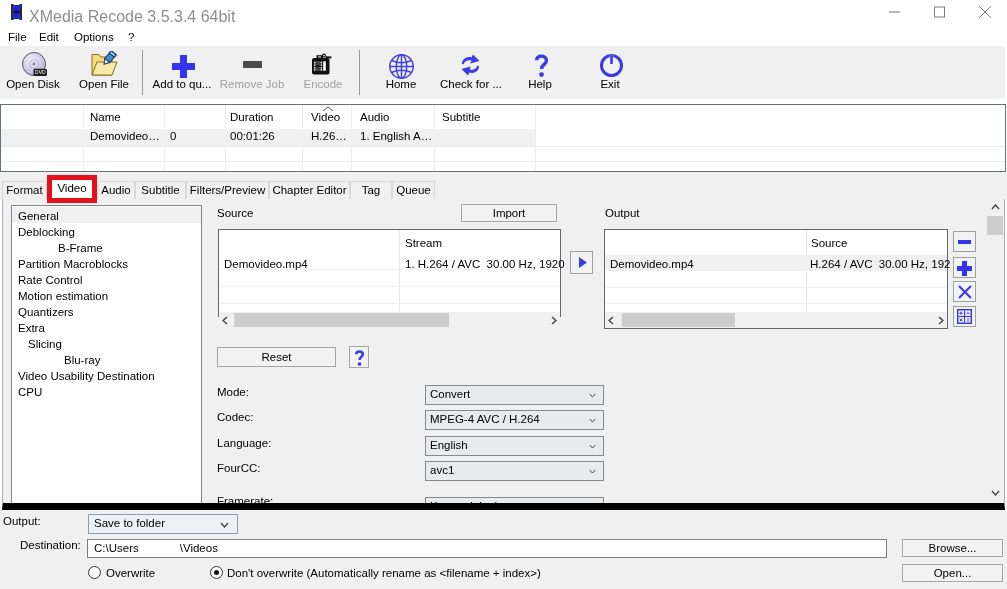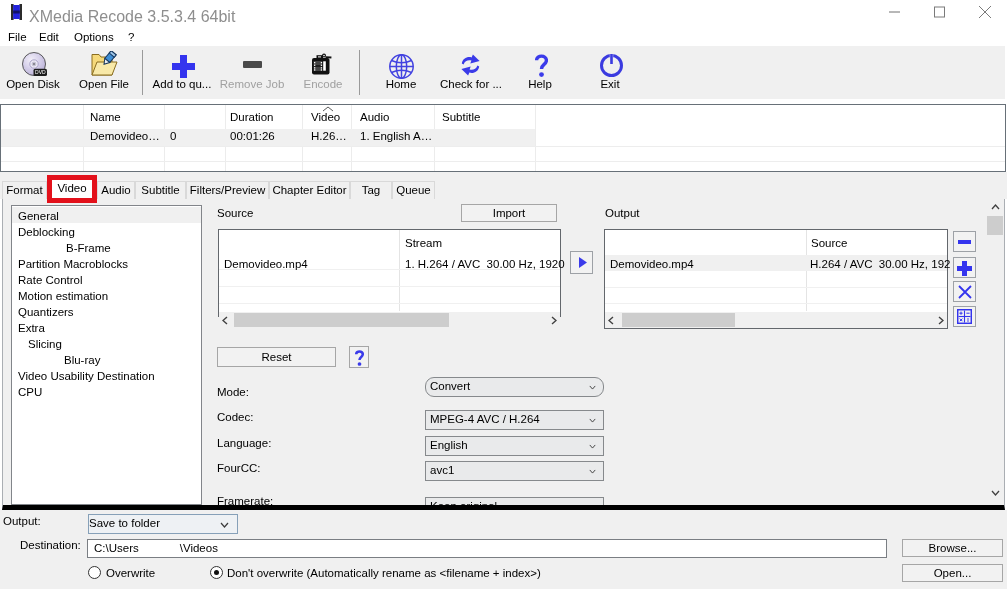--- a/index.html
+++ b/index.html
@@ -175,27 +175,27 @@
     <div class="tab" style="left:2px;width:45px;">Format</div>
     <div class="tab sel" style="left:47px;width:50px;">Video</div>
     <div class="tab" style="left:97px;width:38px;">Audio</div>
     <div class="tab" style="left:135px;width:51px;">Subtitle</div>
     <div class="tab" style="left:186px;width:83px;">Filters/Preview</div>
     <div class="tab" style="left:269px;width:81px;">Chapter Editor</div>
     <div class="tab" style="left:350px;width:42px;">Tag</div>
     <div class="tab" style="left:392px;width:43px;">Queue</div>
   </div>
 
-  <div class="abs" id="panel" style="left:2px;top:199px;width:1003px;height:311px;background:#f0f0f0;border:1px solid #aaaeb3;border-top:none;border-bottom:5px solid #000000;overflow:hidden;">
+  <div class="abs" id="panel" style="left:2px;top:199px;width:1003px;height:311px;background:#f0f0f0;border:1px solid #aaaeb3;border-top:none;border-bottom:7px solid #000000;overflow:hidden;">
 
     <div class="abs" style="left:8px;top:6px;width:191px;height:300px;background:#fff;border:1px solid #82858a;">
       <div class="abs" style="left:0;top:1px;width:189px;height:16px;background:#f0f0f0;"></div>
       <div class="lbl" style="left:6px;top:4px;">General</div>
       <div class="lbl" style="left:6px;top:20px;">Deblocking</div>
-      <div class="lbl" style="left:14px;top:36px;padding-left:40px;">B-Frame</div>
+      <div class="lbl" style="left:6px;top:36px;padding-left:40px;">B-Frame</div>
       <div class="lbl" style="left:6px;top:52px;">Partition Macroblocks</div>
       <div class="lbl" style="left:6px;top:68px;">Rate Control</div>
       <div class="lbl" style="left:6px;top:84px;">Motion estimation</div>
       <div class="lbl" style="left:6px;top:100px;">Quantizers</div>
       <div class="lbl" style="left:6px;top:116px;">Extra</div>
       <div class="lbl" style="left:16px;top:132px;">Slicing</div>
       <div class="lbl" style="left:6px;top:148px;padding-left:46px;">Blu-ray</div>
       <div class="lbl" style="left:6px;top:164px;">Video Usability Destination</div>
       <div class="lbl" style="left:6px;top:180px;">CPU</div>
     </div>
@@ -291,21 +291,21 @@
 
     <div class="btn" style="left:214px;top:148px;width:119px;height:20px;line-height:19px;">Reset</div>
     <div class="btn" style="left:346px;top:147px;width:20px;height:22px;">
       <svg style="margin:3px auto 0;" width="9" height="16" viewBox="0 0 13 24">
         <path d="M1.6 6.2 C1.6 0.8, 11.4 0.8, 11.4 6.4 C11.4 10.6, 6.5 10.2, 6.5 15" fill="none" stroke="#3b3bea" stroke-width="3.8"></path>
         <circle cx="6.5" cy="21" r="2.8" fill="#3b3bea"></circle>
       </svg>
     </div>
 
     <div class="lbl" style="left:214px;top:187px;">Mode:</div>
-    <div class="ddl" style="top:178px;border-radius:9px;">Convert<svg class="chev" width="9" height="8" viewBox="0 0 9 8">
+    <div class="ddl" style="top:186px;">Convert<svg class="chev" width="9" height="8" viewBox="0 0 9 8">
           <path d="M1 2 L4.5 6 L8 2" fill="none" stroke="#3c3c3c" stroke-width="1.2"></path>
         </svg></div>
     <div class="lbl" style="left:214px;top:212px;">Codec:</div>
     <div class="ddl" style="top:211px;">MPEG-4 AVC / H.264<svg class="chev" width="9" height="8" viewBox="0 0 9 8">
           <path d="M1 2 L4.5 6 L8 2" fill="none" stroke="#3c3c3c" stroke-width="1.2"></path>
         </svg></div>
     <div class="lbl" style="left:214px;top:238px;">Language:</div>
     <div class="ddl" style="top:237px;">English<svg class="chev" width="9" height="8" viewBox="0 0 9 8">
           <path d="M1 2 L4.5 6 L8 2" fill="none" stroke="#3c3c3c" stroke-width="1.2"></path>
         </svg></div>
@@ -314,21 +314,21 @@
           <path d="M1 2 L4.5 6 L8 2" fill="none" stroke="#3c3c3c" stroke-width="1.2"></path>
         </svg></div>
     <div class="lbl" style="left:214px;top:296px;">Framerate:</div>
     <div class="ddl" style="top:298px;">Keep original<svg class="chev" width="9" height="8" viewBox="0 0 9 8">
           <path d="M1 2 L4.5 6 L8 2" fill="none" stroke="#3c3c3c" stroke-width="1.2"></path>
         </svg></div>
   </div>
 
   <div class="abs" id="bottom" style="left:0;top:510px;width:1007px;height:79px;background:#f0f0f0;">
     <div class="lbl" style="left:3px;top:5px;">Output:</div>
-    <div class="abs" style="left:88px;top:4px;width:150px;height:20px;background:#eef1f4;border:1px solid #86a0b8;line-height:17px;">Save to folder
+    <div class="abs" style="left:88px;top:4px;width:150px;height:20px;background:#eef1f4;border:1px solid #86a0b8;line-height:17px;padding-left:5px;">Save to folder
       <svg class="abs" style="right:8px;top:6px;" width="9" height="8" viewBox="0 0 9 8">
           <path d="M1 2 L4.5 6 L8 2" fill="none" stroke="#3c3c3c" stroke-width="1.2"></path>
         </svg>
     </div>
     <div class="lbl" style="left:20px;top:29px;">Destination:</div>
     <div class="abs" style="left:87px;top:29px;width:800px;height:19px;background:#fff;border:1px solid #7a7e83;line-height:17px;">
       <span style="margin-left:6px;">C:\Users</span><span style="margin-left:41px;">\Videos</span>
     </div>
     <div class="btn" style="left:902px;top:29px;width:101px;height:18px;line-height:17px;">Browse...</div>
 

